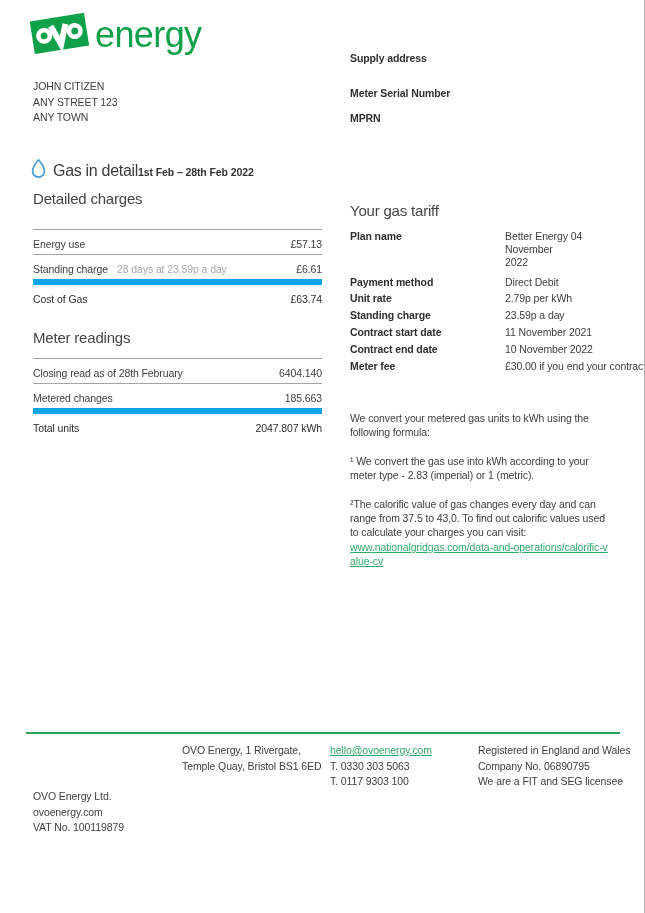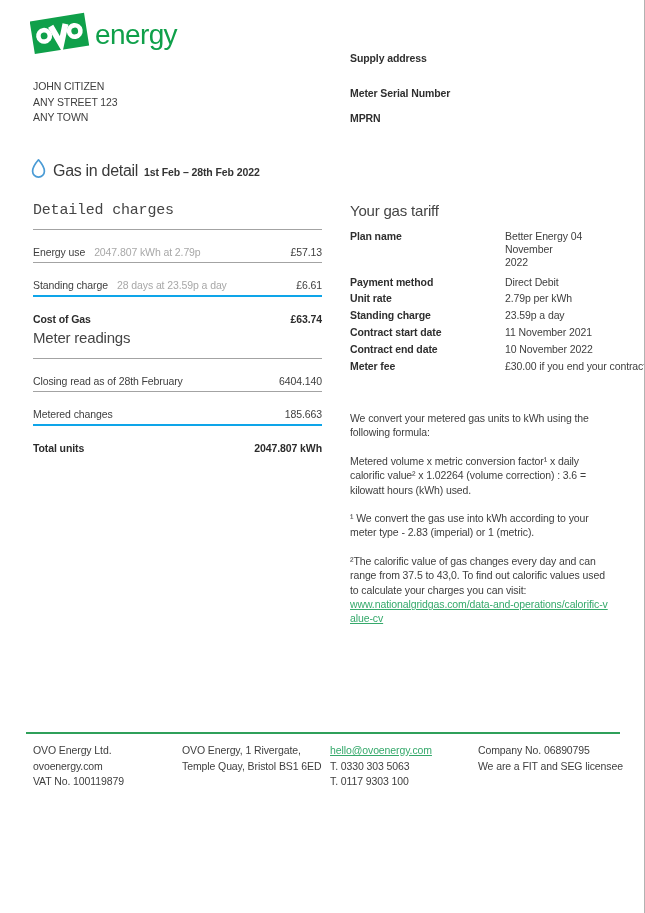--- a/index.html
+++ b/index.html
@@ -12,44 +12,44 @@
     font-size: 10.5px;
     letter-spacing: -0.1px;
     color: #3e3e3e;
     border-right: 1px solid #b2b2b2;
     overflow: hidden;
   }
   .abs { position: absolute; }
 
   
   .logo-wrap { left: 30px; top: 8px; display: flex; align-items: center; }
-  .logo-text { color: #0FA04A; font-size: 28px; letter-spacing: -0.6px; margin-left: 3px; margin-top: 2px; text-align: right; }
+  .logo-text { color: #0FA04A; font-size: 36px; letter-spacing: -0.6px; margin-left: 3px; margin-top: 2px; text-align: right; }
   .recipient { left: 33px; top: 79px; line-height: 15.5px; }
   .hdr-label { left: 350px; font-weight: 700; color: #2f2f2f; }
 
   
   .gas-title-row { left: 31px; top: 155px; display: flex; align-items: baseline; }
   .gas-title-row svg { position: relative; top: 3px; margin-right: 7px; }
   .gas-title { font-size: 16px; color: #3a3a3a; letter-spacing: -0.3px; }
-  .gas-period { font-weight: 700; margin-left: 6px; color: #333; }
+  .gas-period { font-weight: 700; margin-left: 0; color: #333; }
 
   
   .sec-heading { font-size: 15px; color: #454545; letter-spacing: -0.2px; }
 
   
   .ltable { left: 33px; width: 289px; }
   .crow {
     display: flex; align-items: baseline;
     border-top: 1px solid #a3a3a3;
-    padding: 16px 0 4px 0;
+    padding: 8px 0 4px 0;
   }
   .crow .lbl { white-space: nowrap; }
   .crow .detail { flex: 1; margin-left: 9px; color: #a8a8a8; white-space: nowrap; overflow: hidden; }
   .crow .amt { margin-left: auto; text-align: left; white-space: nowrap; }
-  .crow.total { border-top: 2px solid #0ea5e9; font-weight: 700; color: #2c2c2c; }
+  .crow.total { border-top: 6px solid #0ea5e9; font-weight: 400; color: #2c2c2c; }
 
   
   .tariff-rows { left: 350px; width: 262px; }
   .trow { display: flex; line-height: 13.2px; margin-bottom: 3.6px; gap: 24px; }
   .trow .tlbl { width: 131px; font-weight: 700; color: #2f2f2f; flex: none; }
   .trow .tval { flex: 1; }
   .trow.plan { margin-bottom: 6px; }
 
   
   .conv { left: 350px; top: 411px; width: 262px; line-height: 14.4px; }
@@ -91,26 +91,25 @@
   <div class="abs hdr-label" style="top:112px;">MPRN</div>
 
   <div class="abs gas-title-row">
     <svg width="15" height="21" viewBox="0 0 15 21" aria-hidden="true">
       <path d="M7.5 1.8 C7.5 1.8 1.6 8.6 1.6 13.2 a5.9 5.9 0 0 0 11.8 0 C13.4 8.6 7.5 1.8 7.5 1.8 Z" fill="none" stroke="#4A9BD5" stroke-width="1.7" stroke-linejoin="round"></path>
     </svg>
     <span class="gas-title">Gas in detail</span>
     <span class="gas-period">1st Feb – 28th Feb 2022</span>
   </div>
 
-  <div class="abs sec-heading" style="left:33px; top:202px;font-family:Liberation Mono, monospace;">Detailed charges</div>
+  <div class="abs sec-heading" style="left:33px; top:190px;">Detailed charges</div>
 
   <div class="abs ltable" style="top:229px;">
     <div class="crow">
       <span class="lbl">Energy use</span>
-      <span class="detail">2047.807 kWh at 2.79p</span>
       <span class="amt">£57.13</span>
     </div>
     <div class="crow">
       <span class="lbl">Standing charge</span>
       <span class="detail">28 days at 23.59p a day</span>
       <span class="amt">£6.61</span>
     </div>
     <div class="crow total">
       <span class="lbl">Cost of Gas</span>
       <span class="amt">£63.74</span>
@@ -165,44 +164,44 @@
       <span class="tval">10 November 2022</span>
     </div>
     <div class="trow">
       <span class="tlbl">Meter fee</span>
       <span class="tval" style="white-space:nowrap;">£30.00 if you end your contract</span>
     </div>
   </div>
 
   <div class="abs conv">
     <p>We convert your metered gas units to kWh using the following formula:</p>
-    <p>Metered volume x metric conversion factor¹ x daily calorific value² x 1.02264 (volume correction) : 3.6 = kilowatt hours (kWh) used.</p>
     <p>¹ We convert the gas use into kWh according to your meter type - 2.83 (imperial) or 1 (metric).</p>
     <p><span>²The calorific value of gas changes every day and can range from 37.5 to 43,0. To find out calorific values used to calculate your charges you can visit:</span><br>
       <a href="#">www.nationalgridgas.com/data-and-operations/calorific-value-cv</a>
     </p>
   </div>
 
   <div class="abs footer-line"></div>
 
-  <div class="abs fcol" style="left:33px; width:145px;">
+  <div class="abs fcol" style="left:33px; width:145px;margin-top:46px;">
     <div>OVO Energy Ltd.</div>
     <div>ovoenergy.com</div>
     <div>VAT No. 100119879</div>
   </div>
 
   <div class="abs fcol" style="left:182px; width:145px;">
     <div>OVO Energy, 1 Rivergate,</div>
     <div>Temple Quay, Bristol BS1 6ED</div>
   </div>
 
   <div class="abs fcol" style="left:330px; width:145px;">
     <div><a href="#">hello@ovoenergy.com</a></div>
     <div>T. 0330 303 5063</div>
     <div>T. 0117 9303 100</div>
   </div>
 
   <div class="abs fcol" style="left:478px; width:160px;">
+    <div>Registered in England and Wales</div>
     <div>Company No. 06890795</div>
     <div>We are a FIT and SEG licensee</div>
   </div>
 
 </div>
 
 </body></html>

